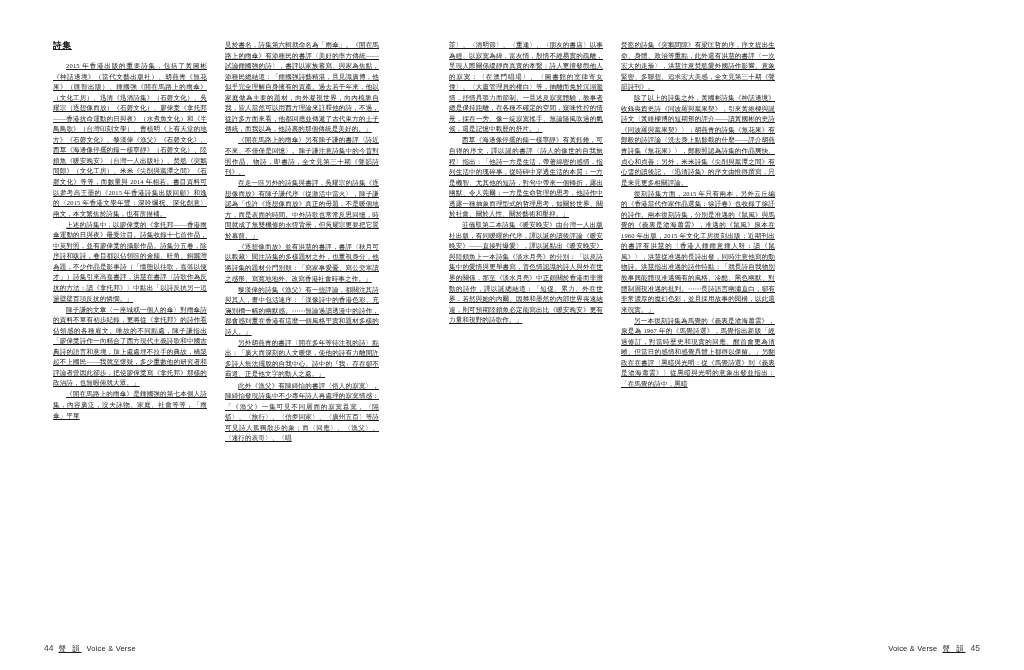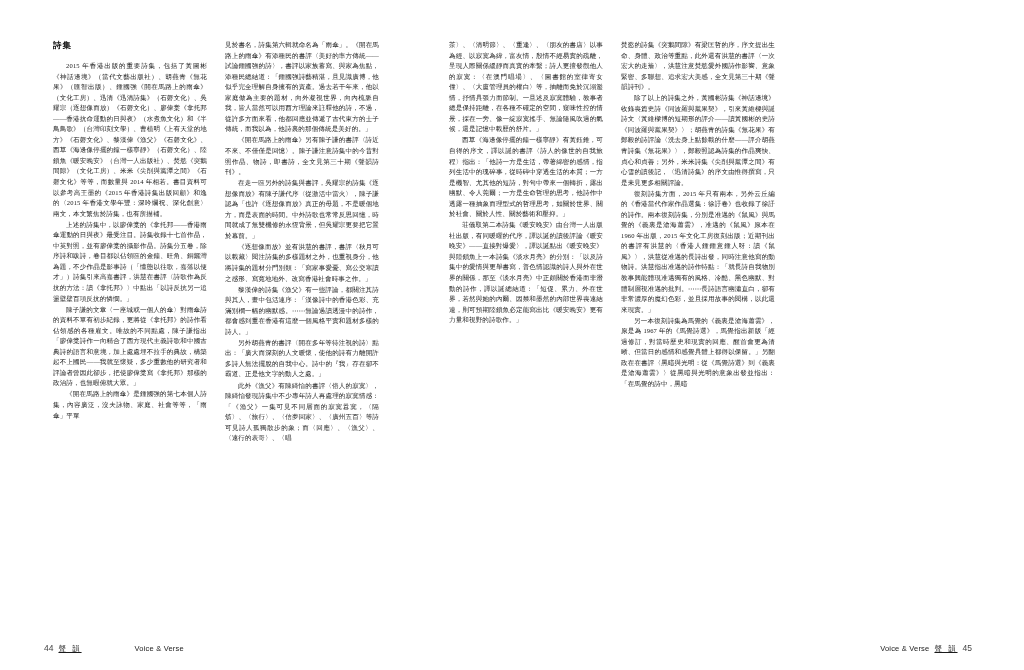--- a/index.html
+++ b/index.html
@@ -21,20 +21,21 @@
     background: #ffffff;
     box-sizing: border-box;
   }
   .spread {
     position: absolute;
     left: 0;
     top: 0;
     width: 828px;
     height: 614px;
     display: flex;
+    text-decoration: underline;
   }
   .half {
     width: 512px;
     height: 614px;
     box-sizing: border-box;
     display: flex;
     flex-direction: row;
   }
   .left-half {
     padding: 40px 26px 0 44px;
@@ -79,37 +80,36 @@
     bottom: 16px;
     font-size: 7.5px;
     color: #1a1a1a;
     font-family: "Liberation Sans", sans-serif;
     white-space: nowrap;
   }
   .folio-left {
     left: 44px;
   }
   .folio-right {
-    right: 52px;
+    right: 44px;
   }
   .folio .num {
     font-size: 8.5px;
     color: #444;
   }
   .folio .sep {
     display: inline-block;
     width: 5px;
   }
   .folio .cn {
     letter-spacing: 2px;
     text-decoration: underline;
   }
   .folio .en {
     letter-spacing: 0.2px;
-    margin-left: 48px;
   }
 </style>
 </head>
 <body>
 
 <div class="page">
   <div class="spread">
 
     <div class="half left-half">
       <div class="col">

